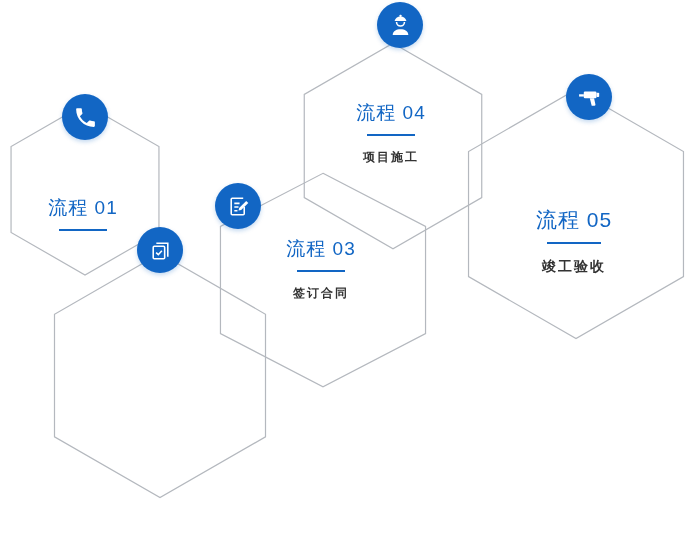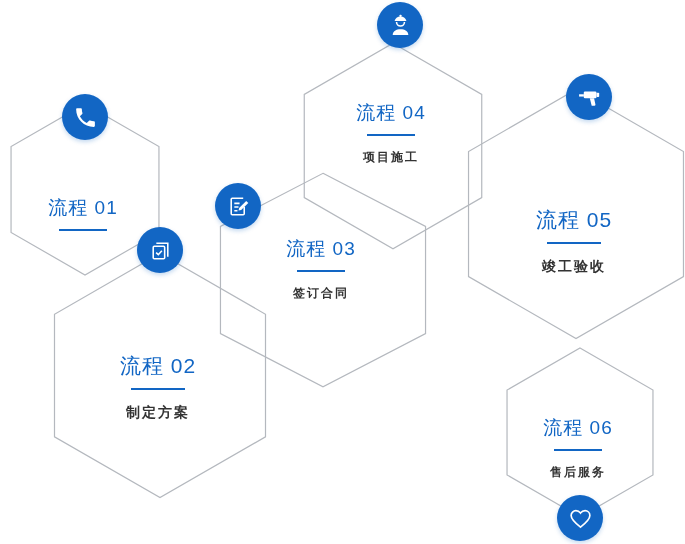--- a/index.html
+++ b/index.html
@@ -90,25 +90,20 @@
     <svg class="hex" viewBox="0 0 100 115.47" preserveAspectRatio="none" aria-hidden="true">
       <polygon points="50,0.7 99.3,29.1 99.3,86.4 50,114.8 0.7,86.4 0.7,29.1"></polygon>
     </svg>
     <div class="badge">
       <svg viewBox="0 0 24 24" aria-hidden="true">
         <path fill="none" stroke="#ffffff" stroke-width="1.5" d="M8 5h11v13"></path>
         <rect x="5" y="8" width="11" height="12" rx="1" fill="none" stroke="#ffffff" stroke-width="1.5"></rect>
         <path fill="none" stroke="#ffffff" stroke-width="1.5" d="M7.8 14l2.1 2 3.4-3.8"></path>
       </svg>
     </div>
-    <div class="content">
-      <div class="title"><span>流程</span> <span>02</span></div>
-      <div class="divider"></div>
-      <div class="name">制定方案</div>
-    </div>
   </div>
 
   <div class="step step-3">
     <svg class="hex" viewBox="0 0 100 115.47" preserveAspectRatio="none" aria-hidden="true">
       <polygon points="50,0.7 99.3,29.1 99.3,86.4 50,114.8 0.7,86.4 0.7,29.1"></polygon>
     </svg>
     <div class="badge">
       <svg viewBox="0 0 24 24" aria-hidden="true">
         <path fill="none" stroke="#ffffff" stroke-width="1.5" d="M16.5 4H6a1 1 0 0 0-1 1v14a1 1 0 0 0 1 1h10.5a1 1 0 0 0 1-1v-6.5"></path>
         <path fill="none" stroke="#ffffff" stroke-width="1.5" d="M8 9h5M8 12.5h4M8 16h3"></path>
@@ -153,29 +148,14 @@
         <path fill="#ffffff" d="M12.3 12.8h4.1l1.3 5.9a0.9 0.9 0 0 1-.9 1.1h-2.7z"></path>
       </svg>
     </div>
     <div class="content">
       <div class="title"><span>流程</span> <span>05</span></div>
       <div class="divider"></div>
       <div class="name">竣工验收</div>
     </div>
   </div>
 
-  <div class="step step-6">
-    <svg class="hex" viewBox="0 0 100 115.47" preserveAspectRatio="none" aria-hidden="true">
-      <polygon points="50,0.7 99.3,29.1 99.3,86.4 50,114.8 0.7,86.4 0.7,29.1"></polygon>
-    </svg>
-    <div class="badge">
-      <svg viewBox="0 0 24 24" aria-hidden="true">
-        <path fill="none" stroke="#ffffff" stroke-width="1.6" d="M12 20.3C6.4 16 3 12.9 3 9.2 3 6.4 5.2 4.5 7.6 4.5c1.7 0 3.3.9 4.4 2.3 1.1-1.4 2.7-2.3 4.4-2.3 2.4 0 4.6 1.9 4.6 4.7 0 3.7-3.4 6.8-9 11.1z"></path>
-      </svg>
-    </div>
-    <div class="content">
-      <div class="title"><span>流程</span> <span>06</span></div>
-      <div class="divider"></div>
-      <div class="name">售后服务</div>
-    </div>
-  </div>
 
 </div>
 
 </body></html>

